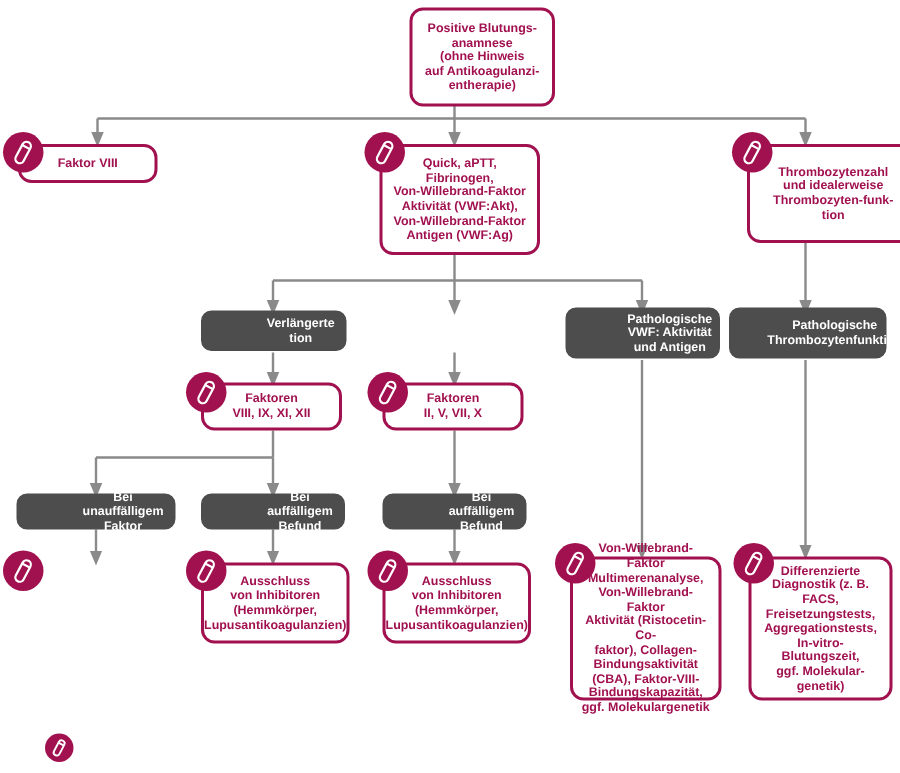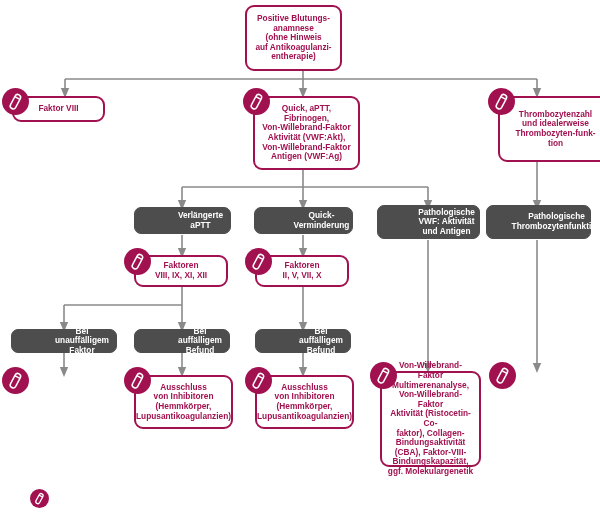--- a/index.html
+++ b/index.html
@@ -90,21 +90,21 @@
       <path d="M64,353 L64,372" marker-end="url(#ah)"></path>
       <path d="M182,353 L182,372" marker-end="url(#ah)"></path>
       <path d="M303,353 L303,372" marker-end="url(#ah)"></path>
 
       <path d="M428,240 L428,368" marker-end="url(#ah)"></path>
 
       <path d="M537,240 L537,368" marker-end="url(#ah)"></path>
     </g>
   </svg>
 
-  <div class="node lab" style="left:245px;top:5px;width:97px;height:66px;">
+  <div class="node lab" style="left:273px;top:5px;width:97px;height:66px;">
     <span class="txt">Positive Blutungs-<br>anamnese<br>(ohne Hinweis<br>auf Antikoagulanzi-<br>entherapie)</span>
   </div>
 
   <div class="badge" style="left:2px;top:88px;">
     <svg viewBox="0 0 27 27">
         <g transform="rotate(28 13.5 13.5)">
           <rect x="10.6" y="6.0" width="5.8" height="15.4" rx="2.9" fill="none" stroke="#ffffff" stroke-width="1.5"></rect>
           <line x1="10.6" y1="9.6" x2="16.4" y2="9.6" stroke="#ffffff" stroke-width="1.5"></line>
         </g>
       </svg>
@@ -131,24 +131,21 @@
           <rect x="10.6" y="6.0" width="5.8" height="15.4" rx="2.9" fill="none" stroke="#ffffff" stroke-width="1.5"></rect>
           <line x1="10.6" y1="9.6" x2="16.4" y2="9.6" stroke="#ffffff" stroke-width="1.5"></line>
         </g>
       </svg>
   </div>
   <div class="node lab" style="left:498px;top:96px;width:115px;height:66px;">
     <span class="txt">Thrombozytenzahl<br>und idealerweise<br>Thrombozyten-funk-<br>tion</span>
   </div>
 
   <div class="node cond" style="left:134px;top:207px;width:97px;height:27px;">
-    <span class="txt">Verlängerte aPTT</span>
-  </div>
-  <div class="node cond" style="left:254px;top:207px;width:99px;height:27px;">
-    <span class="txt">Quick-Verminderung</span>
+    <span class="txt">Verlängerte tion</span>
   </div>
   <div class="node cond" style="left:377px;top:205px;width:103px;height:34px;">
     <span class="txt">Pathologische<br>VWF: Aktivität und Antigen</span>
   </div>
   <div class="node cond" style="left:486px;top:205px;width:105px;height:34px;">
     <span class="txt">Pathologische<br>Thrombozytenfunktion</span>
   </div>
 
   <div class="badge" style="left:124px;top:248px;">
     <svg viewBox="0 0 27 27">
@@ -229,20 +226,23 @@
     <span class="txt">Von-Willebrand-Faktor<br>Multimerenanalyse,<br>Von-Willebrand-Faktor<br>Aktivität (Ristocetin-Co-<br>faktor), Collagen-<br>Bindungsaktivität<br>(CBA), Faktor-VIII-<br>Bindungskapazität,<br>ggf. Molekulargenetik</span>
   </div>
 
   <div class="badge" style="left:489px;top:362px;">
     <svg viewBox="0 0 27 27">
         <g transform="rotate(28 13.5 13.5)">
           <rect x="10.6" y="6.0" width="5.8" height="15.4" rx="2.9" fill="none" stroke="#ffffff" stroke-width="1.5"></rect>
           <line x1="10.6" y1="9.6" x2="16.4" y2="9.6" stroke="#ffffff" stroke-width="1.5"></line>
         </g>
       </svg>
+  </div>
+  <div class="node lab" style="left:499px;top:371px;width:96px;height:96px;">
+    <span class="txt">Differenzierte<br>Diagnostik (z. B. FACS,<br>Freisetzungstests,<br>Aggregationstests,<br>In-vitro-Blutungszeit,<br>ggf. Molekular-<br>genetik)</span>
   </div>
 
   <div class="legend">
     <span class="lbadge">
       <svg viewBox="0 0 27 27">
           <g transform="rotate(28 13.5 13.5)">
             <rect x="10.6" y="6.0" width="5.8" height="15.4" rx="2.9" fill="none" stroke="#ffffff" stroke-width="1.8"></rect>
             <line x1="10.6" y1="9.6" x2="16.4" y2="9.6" stroke="#ffffff" stroke-width="1.8"></line>
           </g>
         </svg>

